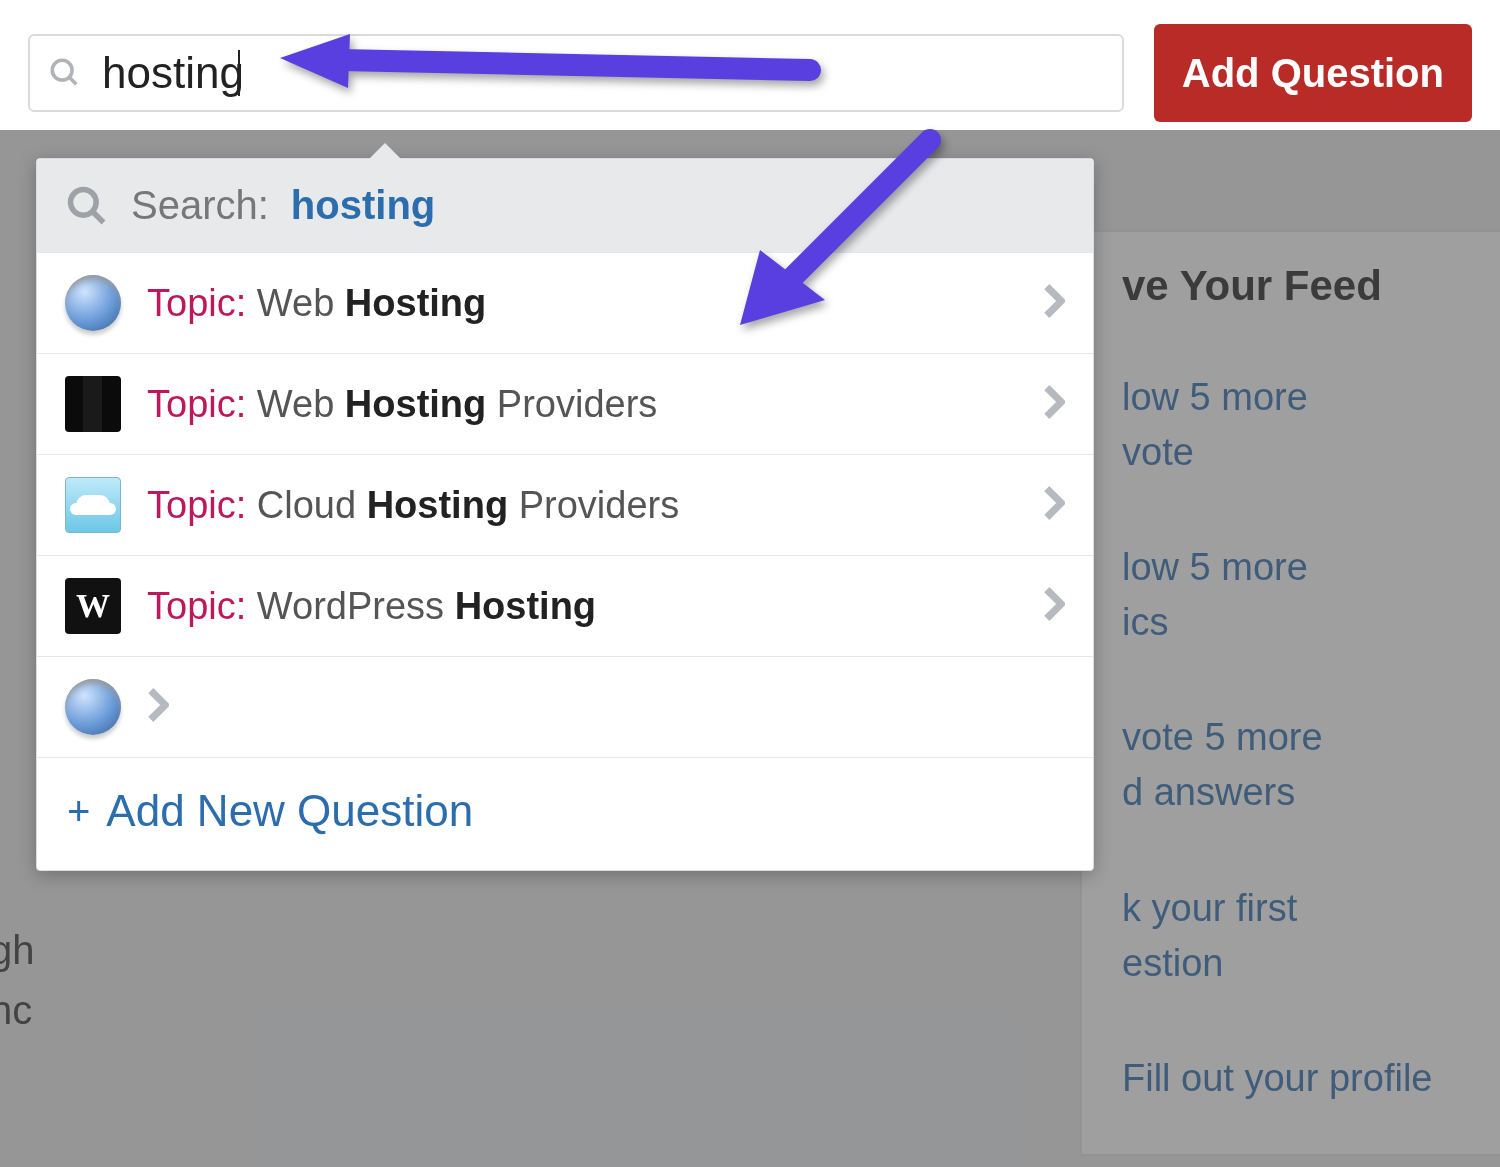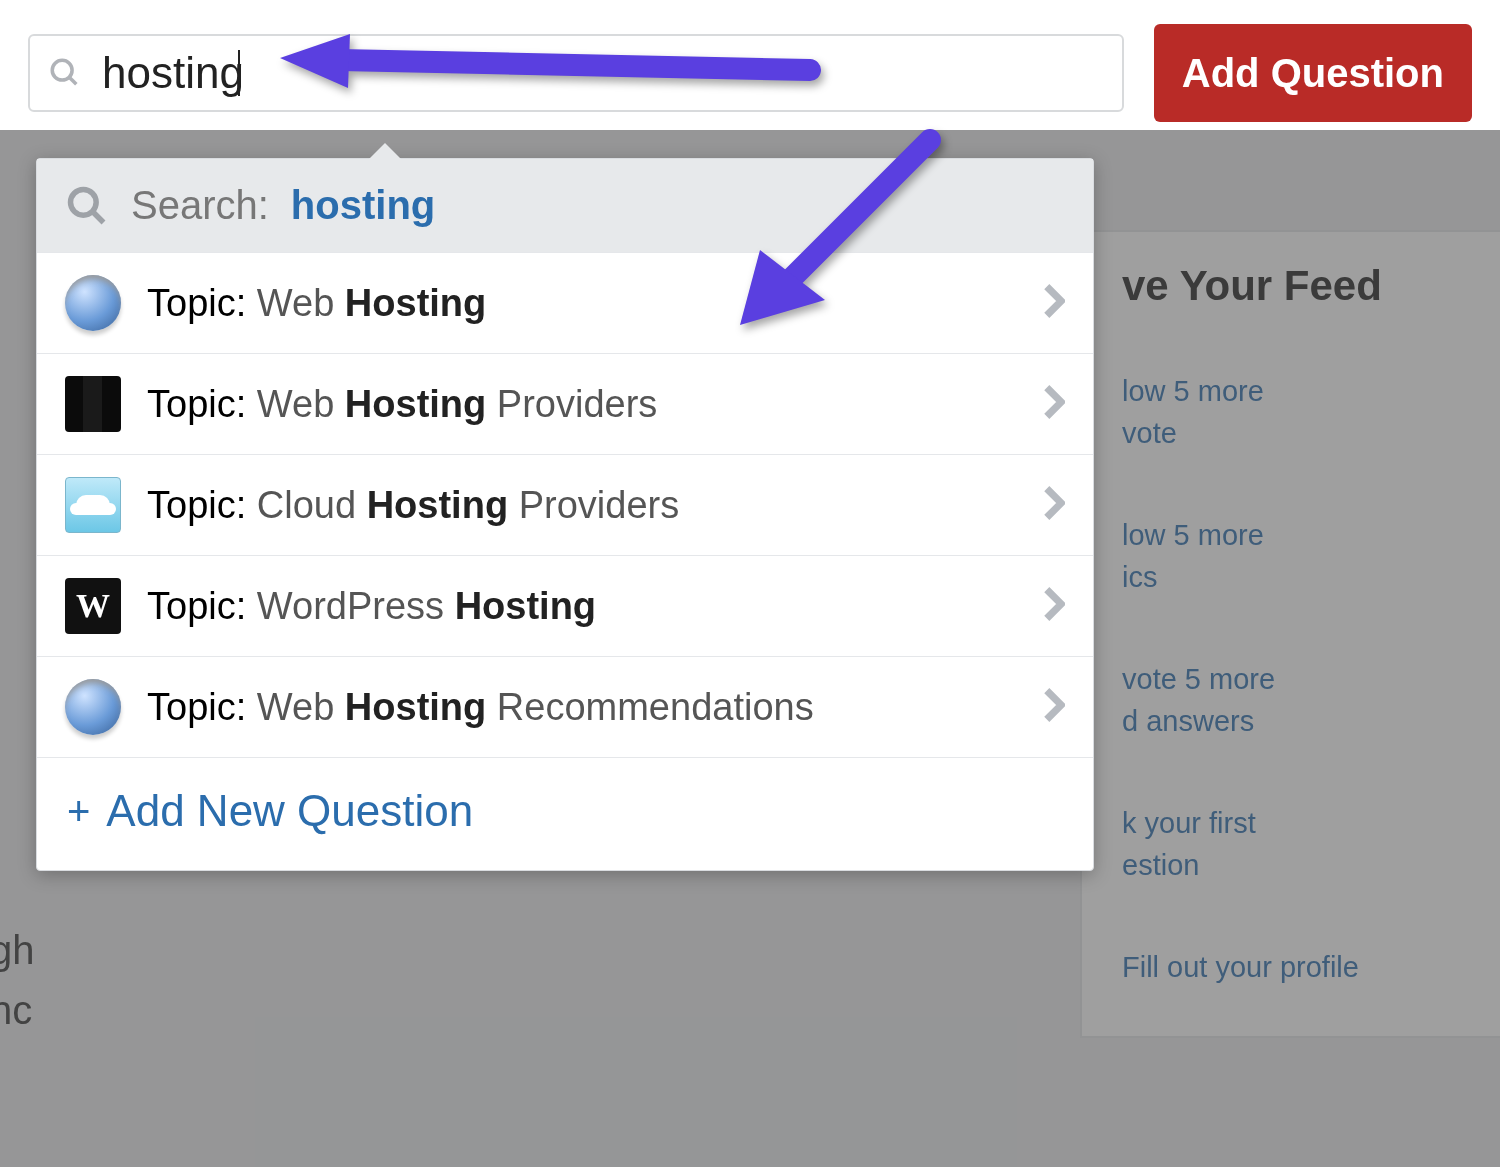--- a/index.html
+++ b/index.html
@@ -70,21 +70,21 @@
     padding: 30px 20px 40px 40px;
     border-right: none;
   }
   .feed-title {
     font-size: 42px;
     font-weight: 700;
     color: #222;
     margin-bottom: 60px;
   }
   .feed-item {
-    font-size: 29px;
+    font-size: 38px;
     line-height: 1.45;
     margin-bottom: 60px;
   }
   .feed-item .link { color: #2b6dad; }
   .left-frag {
     position: absolute;
     left: -10px;
     top: 920px;
     font-size: 40px;
     color: #333;
@@ -133,21 +133,21 @@
     border-radius: 4px;
     flex-shrink: 0;
     display:flex; align-items:center; justify-content:center;
   }
   .thumb.globe { background: radial-gradient(circle at 35% 30%, #cfe3ff 0%, #6a9bd8 55%, #345d94 100%); border-radius:50%; box-shadow:0 6px 6px -2px #999 inset, 0 4px 4px rgba(0,0,0,.2);}
   .thumb.servers { background: linear-gradient(90deg,#0b0b0b 0 33%,#1a1a1a 33% 66%,#0b0b0b 66%); }
   .thumb.cloud { background: linear-gradient(#bfe9f9,#6cc7e6); border:1px solid #7bb6cc;}
   .thumb.cloud::after{content:""; width:34px;height:20px;background:#fff;border-radius:12px;display:block;box-shadow:-10px 4px 0 -4px #fff,10px 4px 0 -4px #fff;}
   .thumb.wp { background:#111; color:#fff; font-family:Georgia,serif; font-weight:700; font-size:34px;}
   .dd-item .txt { font-size: 38px; color: #555; flex:1; }
-  .dd-item .txt .pre { color:#000000; }
+  .dd-item .txt .pre { color:#be185d; }
   .dd-item .txt b { color:#222; font-weight:700; }
   .dd-item .chev { color:#b6bac0; }
   .dd-item .chev svg{width:22px;height:36px;stroke:#b6bac0;fill:none;stroke-width:4;}
   .dd-footer {
     border-top: 1px solid #e5e7ea;
     padding: 28px 30px 34px 30px;
     display:flex; align-items:center; gap:16px;
     cursor:pointer;
   }
   .dd-footer .plus { color:#2b6dad; font-size:40px; font-weight:400; }
@@ -247,21 +247,20 @@
   <div class="dd-item">
     <div class="thumb wp">W</div>
     <div class="txt"><span class="pre">Topic: </span><span>WordPress </span><b>Hosting</b><span></span></div>
     <span class="chev"><svg viewBox="0 0 12 20">
           <polyline points="2,2 10,10 2,18"></polyline>
         </svg></span>
   </div>
 
   <div class="dd-item">
     <div class="thumb globe"></div>
-    <div class="txt"><span class="pre">Topic: </span><span>Web </span><b>Hosting</b><span> Recommendations</span></div>
     <span class="chev"><svg viewBox="0 0 12 20">
           <polyline points="2,2 10,10 2,18"></polyline>
         </svg></span>
   </div>
 
   <div class="dd-footer">
     <span class="plus">+</span>
     <span class="lbl">Add New Question</span>
   </div>
 </div>

